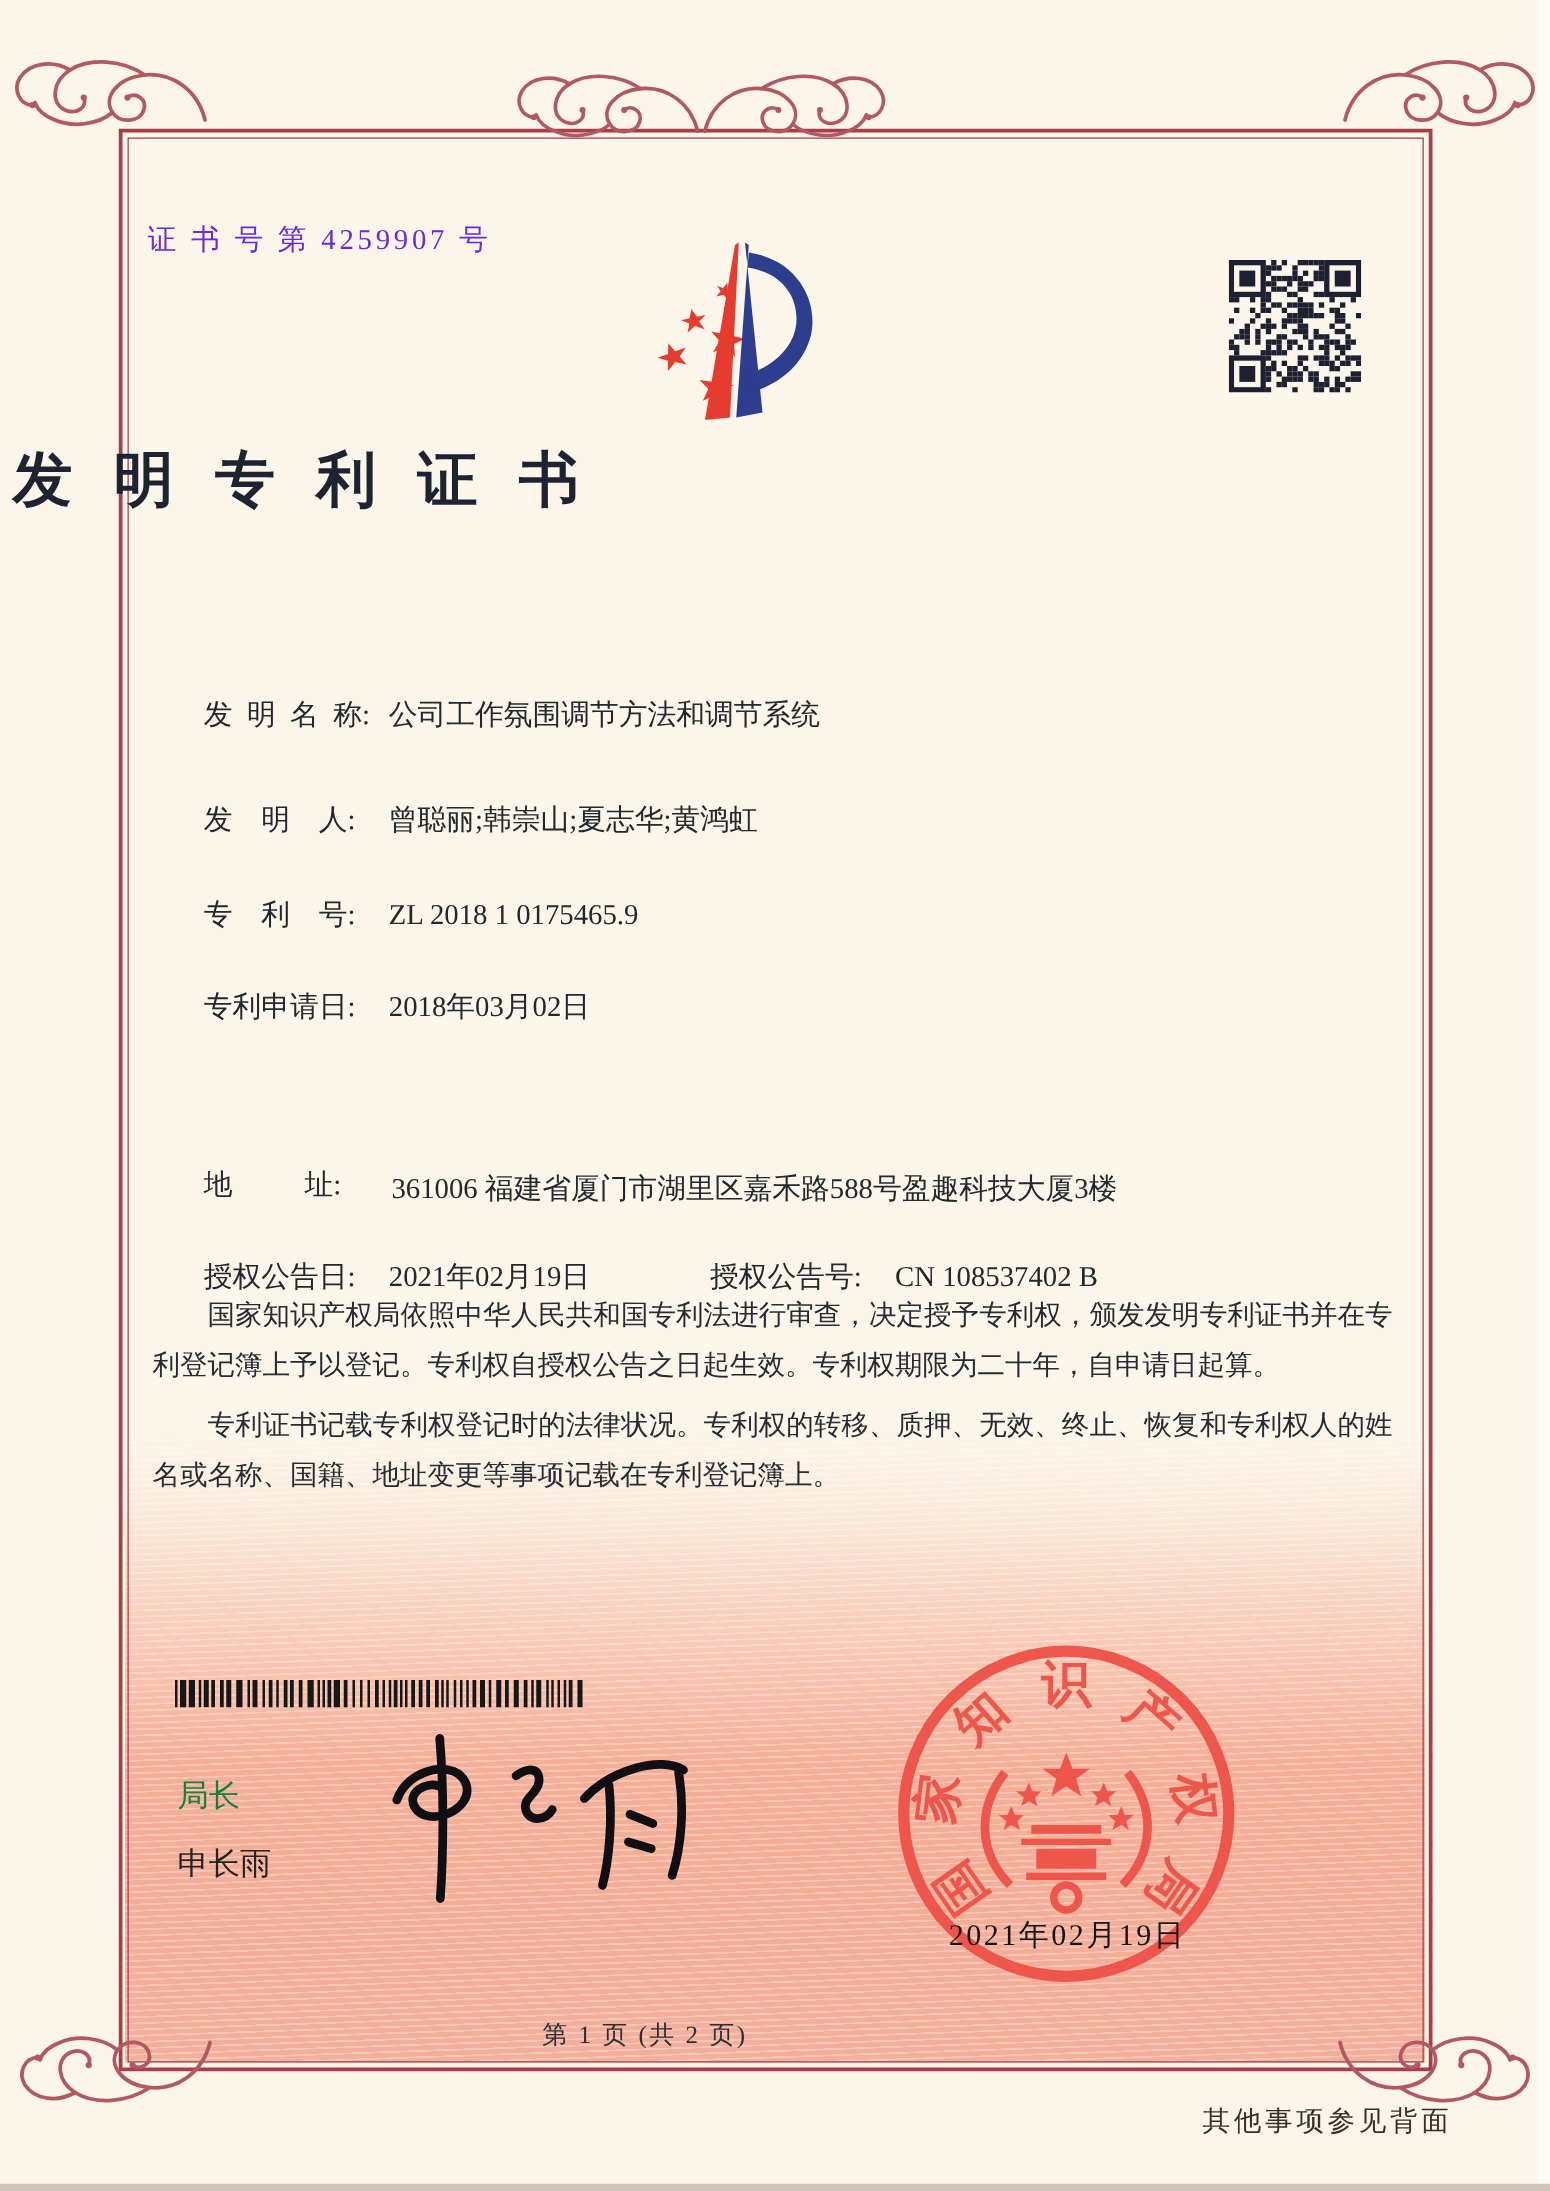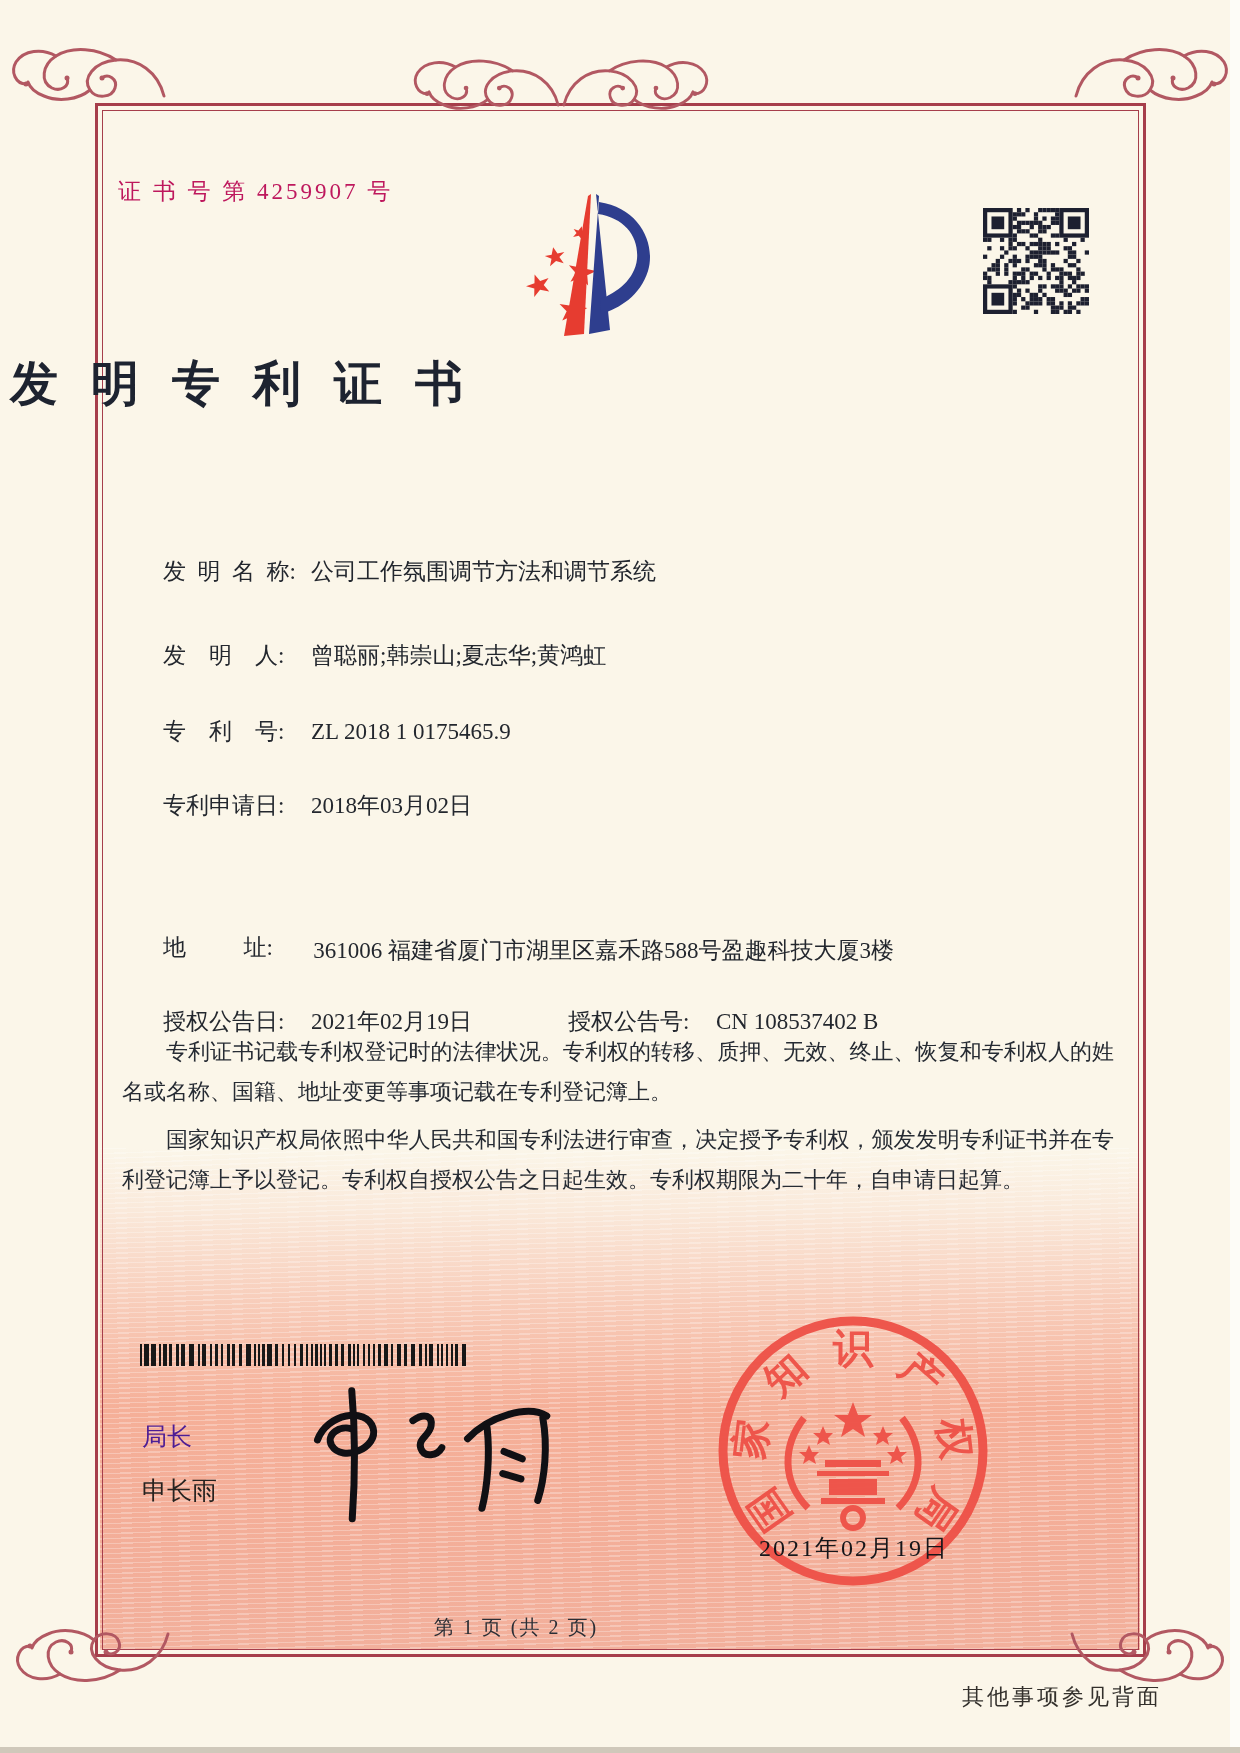--- a/index.html
+++ b/index.html
@@ -18,41 +18,41 @@
       rgba(243,170,148,0.95) 75%,
       rgba(242,176,156,1) 100%);}
   .pink-zone::after{content:"";position:absolute;inset:0;
     background:repeating-linear-gradient(178deg,rgba(255,255,255,0.28) 0px,rgba(255,255,255,0.28) 1.4px,rgba(255,255,255,0) 1.4px,rgba(255,255,255,0) 5px);}
 
   
   .frame{position:absolute;left:95px;top:103px;width:1045px;height:1548px;border:3px solid #a63e4b;z-index:2;}
   .frame-inner{position:absolute;inset:4px;border:1px solid #a63e4b;}
   .ornaments{position:absolute;left:0;top:0;z-index:3;pointer-events:none;}
 
-  .cert-no{position:absolute;left:118px;top:176px;z-index:4;font-size:23px;color:#be185d;letter-spacing:3px;white-space:pre;}
+  .cert-no{position:absolute;left:118px;top:176px;z-index:4;font-size:23px;color:#6d28d9;letter-spacing:3px;white-space:pre;}
 
   .logo{position:absolute;left:458px;top:166px;z-index:4;}
   .qr{position:absolute;left:983px;top:208px;width:106px;height:106px;z-index:4;}
 
   .title{position:absolute;left:10px;top:352px;width:1090px;z-index:4;text-align:left;
     font-size:48px;font-weight:bold;color:#1d2330;letter-spacing:33px;white-space:nowrap;}
 
   .field{position:absolute;left:140px;z-index:4;font-size:23px;color:#23272e;white-space:pre;}
   .field .lbl{display:inline-block;min-width:148px;white-space:pre;}
   .field .val{white-space:pre;text-align:center;}
   .field.wrap .val{display:inline-block;vertical-align:top;white-space:normal;width:585px;line-height:38px;}
   .grant2{position:absolute;left:545px;z-index:4;font-size:23px;color:#23272e;white-space:pre;}
 
   .paras{position:absolute;left:122px;top:1032px;width:992px;z-index:4;font-size:22px;color:#262b33;
     line-height:40px;text-align:justify;}
   .paras p{margin:0 0 8px 0;text-indent:2em;}
 
   .barcode{position:absolute;left:140px;top:1344px;width:330px;height:22px;z-index:4;}
 
-  .chief-title{position:absolute;left:142px;top:1420px;z-index:4;font-size:25px;color:#4c1d95;font-family:"Liberation Sans","DejaVu Sans",sans-serif;}
+  .chief-title{position:absolute;left:142px;top:1420px;z-index:4;font-size:25px;color:#15803d;font-family:"Liberation Sans","DejaVu Sans",sans-serif;}
   .chief-name{position:absolute;left:142px;top:1474px;z-index:4;font-size:25px;color:#26221f;font-family:Liberation Serif, serif;}
   .signature{position:absolute;left:292px;top:1378px;z-index:5;transform:rotate(-2deg);}
 
   .seal{position:absolute;left:712px;top:1310px;width:282px;height:282px;z-index:4;opacity:0.95;}
   .seal-date{position:absolute;left:713px;top:1532px;width:282px;z-index:6;text-align:center;
     font-size:24px;color:#15161a;letter-spacing:2px;white-space:nowrap;}
 
   .page-indicator{position:absolute;left:0;top:1614px;width:1032px;z-index:6;text-align:center;font-size:20px;color:#2a2e35;letter-spacing:2px;}
   .back-note{position:absolute;left:0;top:1682px;width:1140px;z-index:4;text-align:right;font-size:22px;color:#33302c;letter-spacing:3px;margin-left:22px;}
 </style>
@@ -360,22 +360,22 @@
     <span class="lbl">地          址:</span><span class="val">361006 福建省厦门市湖里区嘉禾路588号盈趣科技大厦3楼</span>
   </div>
   <div class="field" style="top:980px">
     <span class="lbl">授权公告日:</span><span class="val">2021年02月19日</span>
   </div>
   <div class="grant2" style="top:980px">
     <span class="lbl" style="min-width:148px;display:inline-block">授权公告号:</span><span class="val">CN 108537402 B</span>
   </div>
 
   <div class="paras">
+    <p>国家知识产权局依照中华人民共和国专利法进行审查，决定授予专利权，颁发发明专利证书并在专利登记簿上予以登记。专利权自授权公告之日起生效。专利权期限为二十年，自申请日起算。</p>
     <p>专利证书记载专利权登记时的法律状况。专利权的转移、质押、无效、终止、恢复和专利权人的姓名或名称、国籍、地址变更等事项记载在专利登记簿上。</p>
-    <p>国家知识产权局依照中华人民共和国专利法进行审查，决定授予专利权，颁发发明专利证书并在专利登记簿上予以登记。专利权自授权公告之日起生效。专利权期限为二十年，自申请日起算。</p>
   </div>
 
   <div class="barcode"><svg id="barcode-svg" width="330" height="22" viewBox="0 0 330 22">
         <rect x="0" y="0" width="2" height="22" fill="#171717"></rect>
         <rect x="4" y="0" width="5" height="22" fill="#171717"></rect>
         <rect x="11" y="0" width="5" height="22" fill="#171717"></rect>
         <rect x="19" y="0" width="2" height="22" fill="#171717"></rect>
         <rect x="23" y="0" width="4" height="22" fill="#171717"></rect>
         <rect x="29" y="0" width="3" height="22" fill="#171717"></rect>
         <rect x="36" y="0" width="3" height="22" fill="#171717"></rect>

